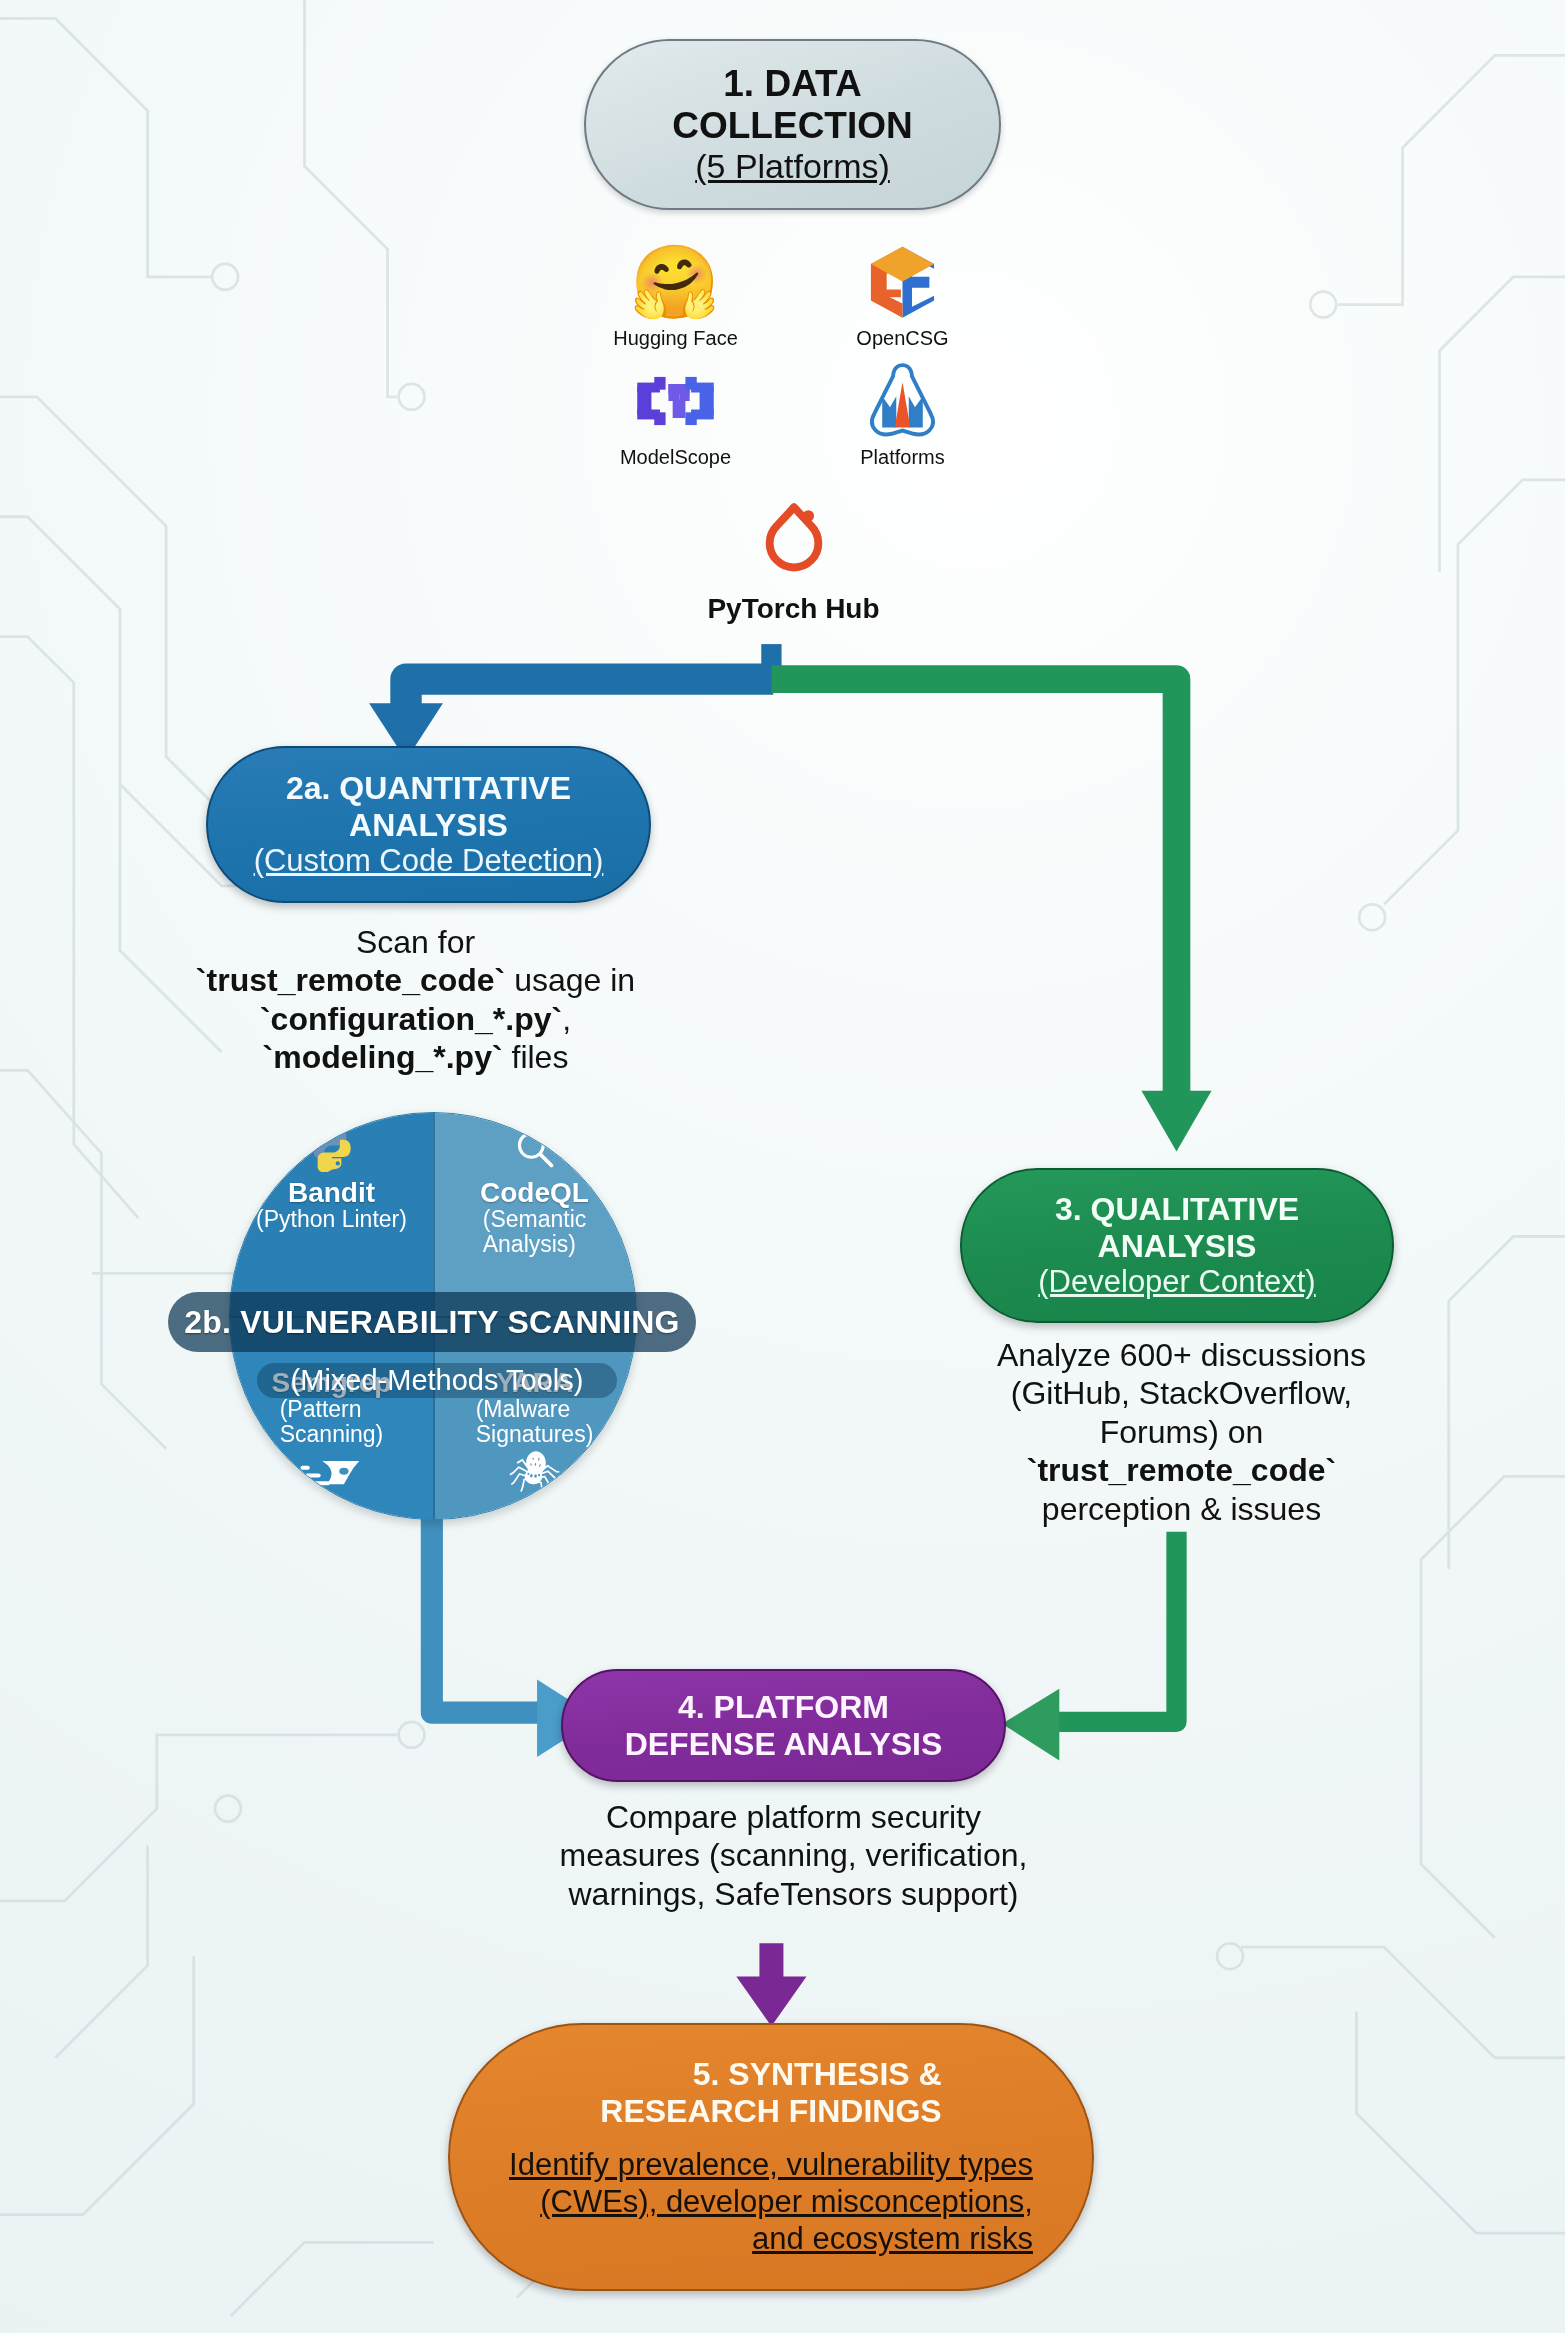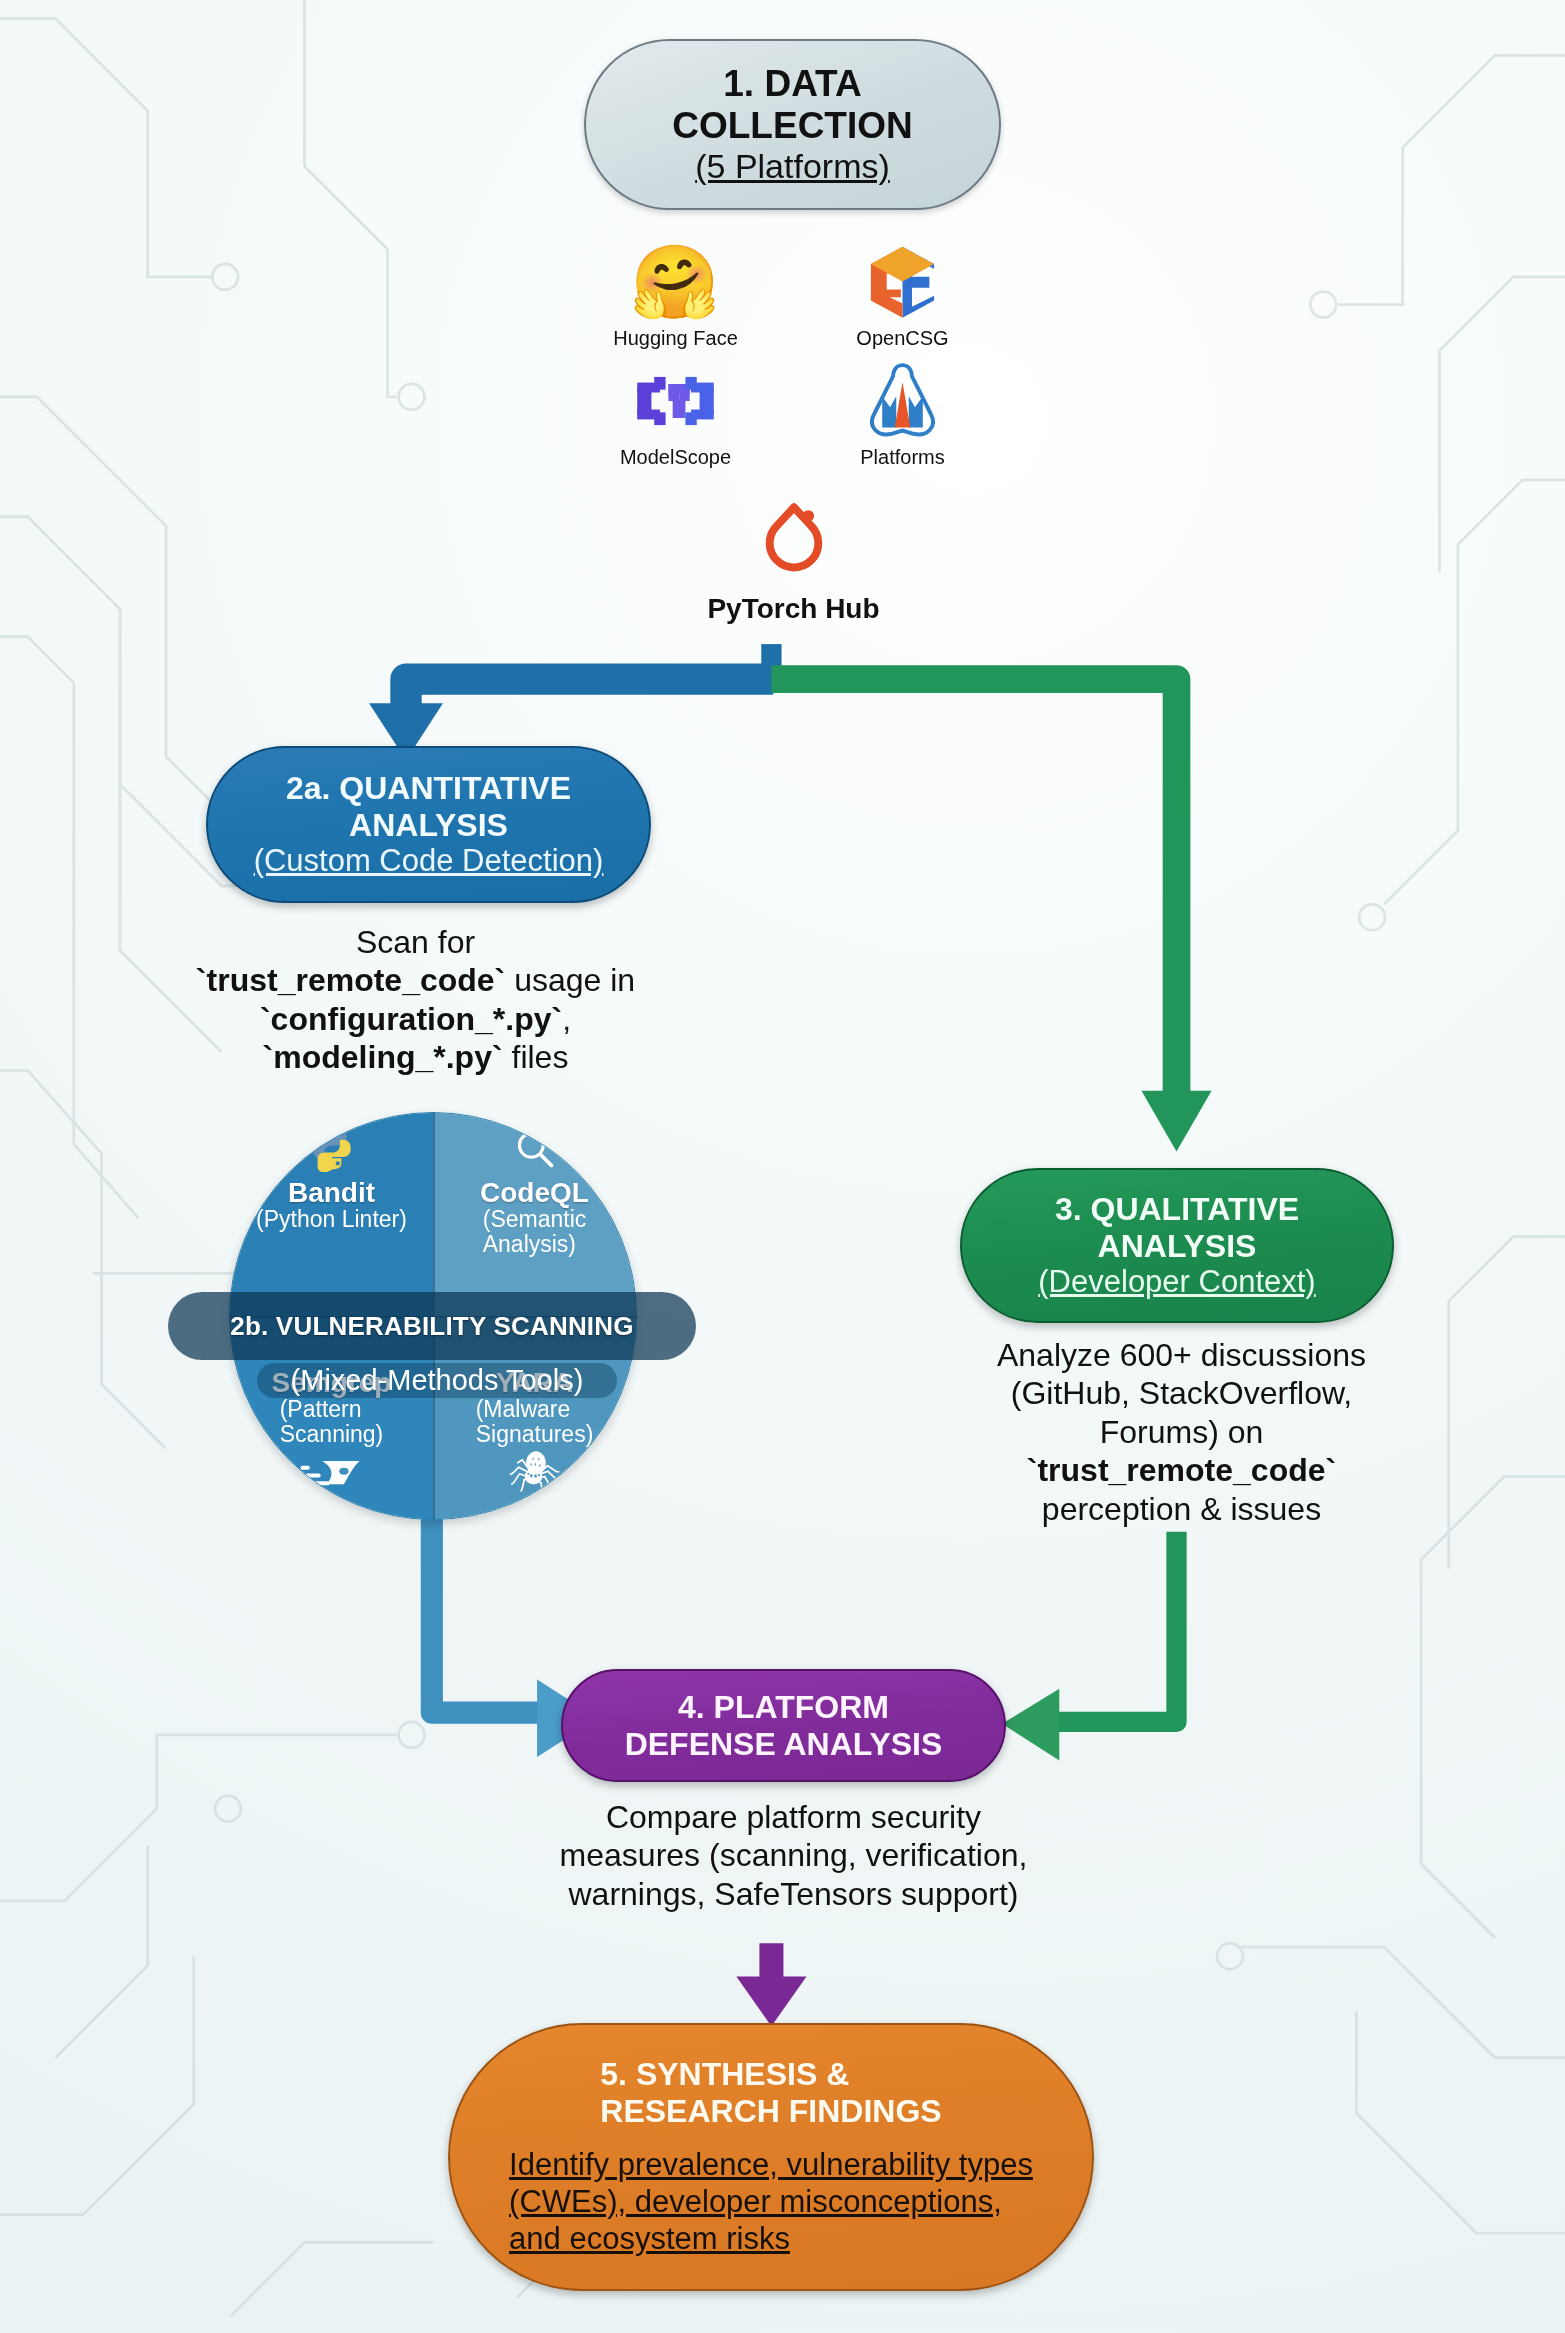--- a/index.html
+++ b/index.html
@@ -10,21 +10,21 @@
     overflow:hidden;
   }
   #stage{
     position:relative;width:1565px;height:2333px;
     background:
       radial-gradient(circle at 62% 18%, #ffffff 0%, #f4f9f9 38%, #eaf2f3 100%);
     overflow:hidden;
   }
   #circuit{position:absolute;inset:0;z-index:0;opacity:.55;}
   #flow{position:absolute;inset:0;z-index:1;}
-  .node{position:absolute;z-index:3;box-sizing:border-box;text-align:left;}
+  .node{position:absolute;z-index:3;box-sizing:border-box;text-align:right;}
 
   
   .pill{
     display:flex;flex-direction:column;align-items:center;justify-content:center;
     border-radius:922px;
   }
   .pill .t1{font-weight:bold;line-height:1.14;}
   .pill .t2{line-height:1.14;text-decoration:underline;}
 
   
@@ -110,24 +110,24 @@
   .quad .qicon{height:54px;display:flex;align-items:center;justify-content:center;}
   .quad .qname{font-size:28px;font-weight:bold;line-height:1.05;text-shadow:0 0.9px 1.8px rgba(0,0,0,.3);}
   .quad .qsub{font-size:23px;line-height:1.06;}
   #q-bandit .qname,#q-codeql .qname{margin-top:1.8px;}
   #q-semgrep{justify-content:flex-start;padding-top:13px;}
   #q-yara{justify-content:flex-start;padding-top:13px;margin-left:13px;}
   .wdiv-v{position:absolute;left:50%;top:0;width:1.8px;height:100%;background:rgba(10,60,90,.45);}
   .wdiv-h{position:absolute;left:0;top:50%;width:100%;height:1.8px;background:rgba(10,60,90,.45);}
 
   #wheel-band{
-    position:absolute;left:168px;top:1292px;width:528px;height:68px;z-index:4;
+    position:absolute;left:168px;top:1292px;width:528px;height:60px;z-index:4;
     background:rgba(13,54,83,.72);border-radius:922px;
     display:flex;align-items:center;justify-content:center;
-    color:#fff;font-weight:bold;font-size:26px;letter-spacing:0.2px;
+    color:#fff;font-weight:bold;font-size:32px;letter-spacing:0.2px;
     text-shadow:0 0.9px 1.8px rgba(0,0,0,.45);
   }
   #wheel-sub{
     position:absolute;left:257px;top:1363px;width:360px;height:35px;z-index:4;
     background:rgba(13,54,83,.40);border-radius:922px;
     display:flex;align-items:center;justify-content:center;
     color:#fff;font-size:29px;
   }
 
   .hf{font-size:72px;line-height:1;}

